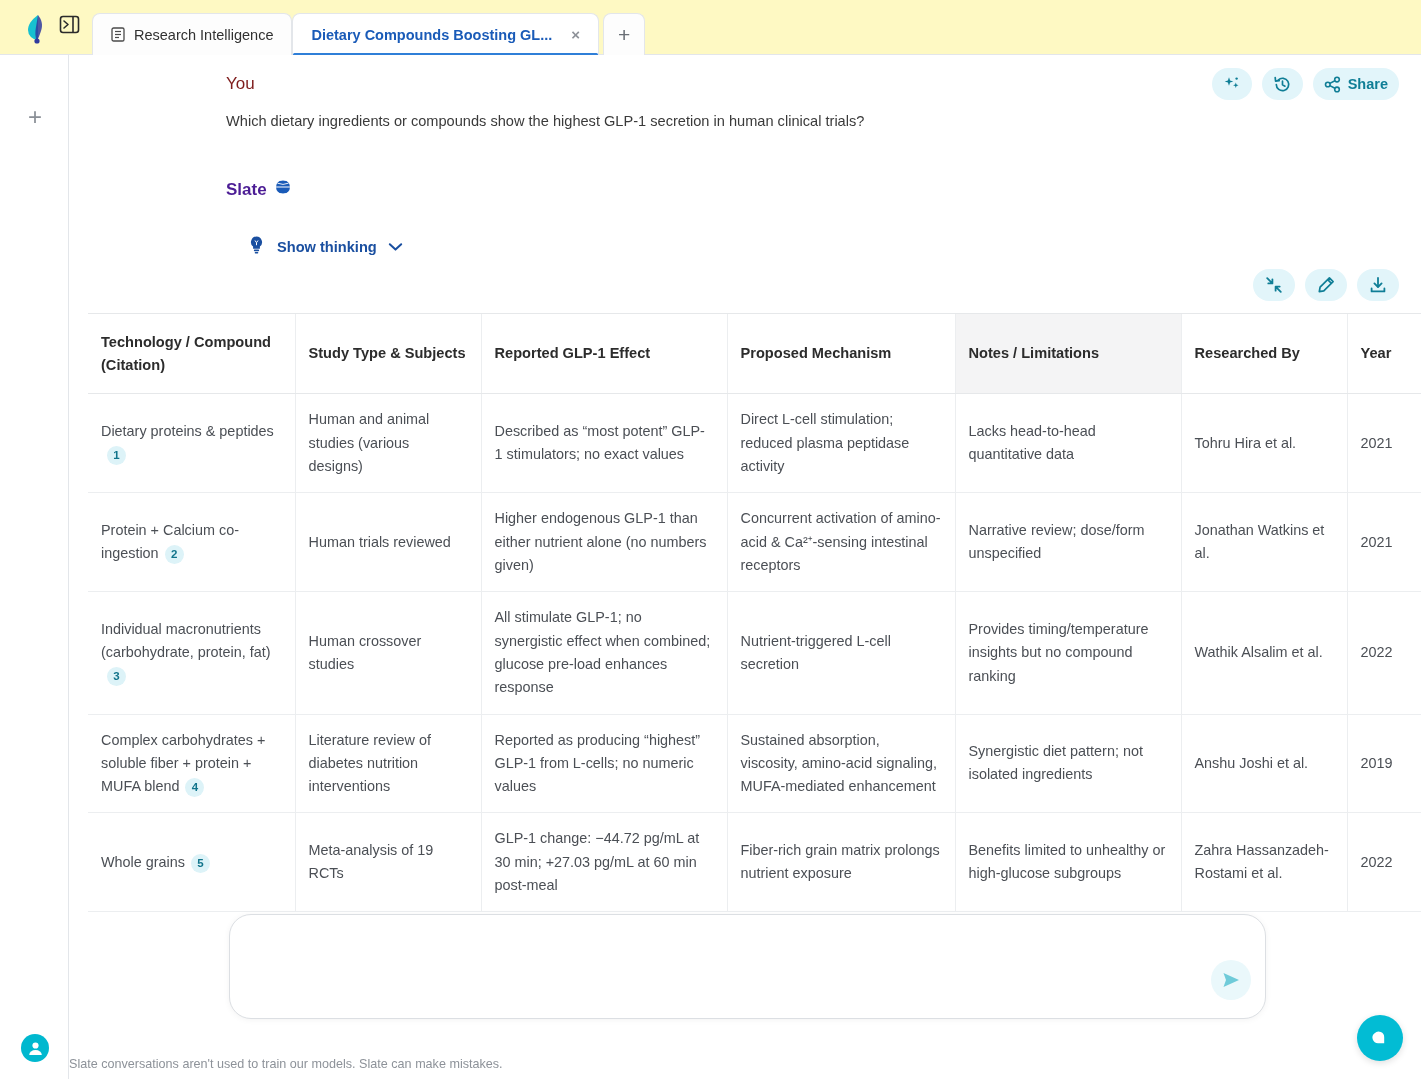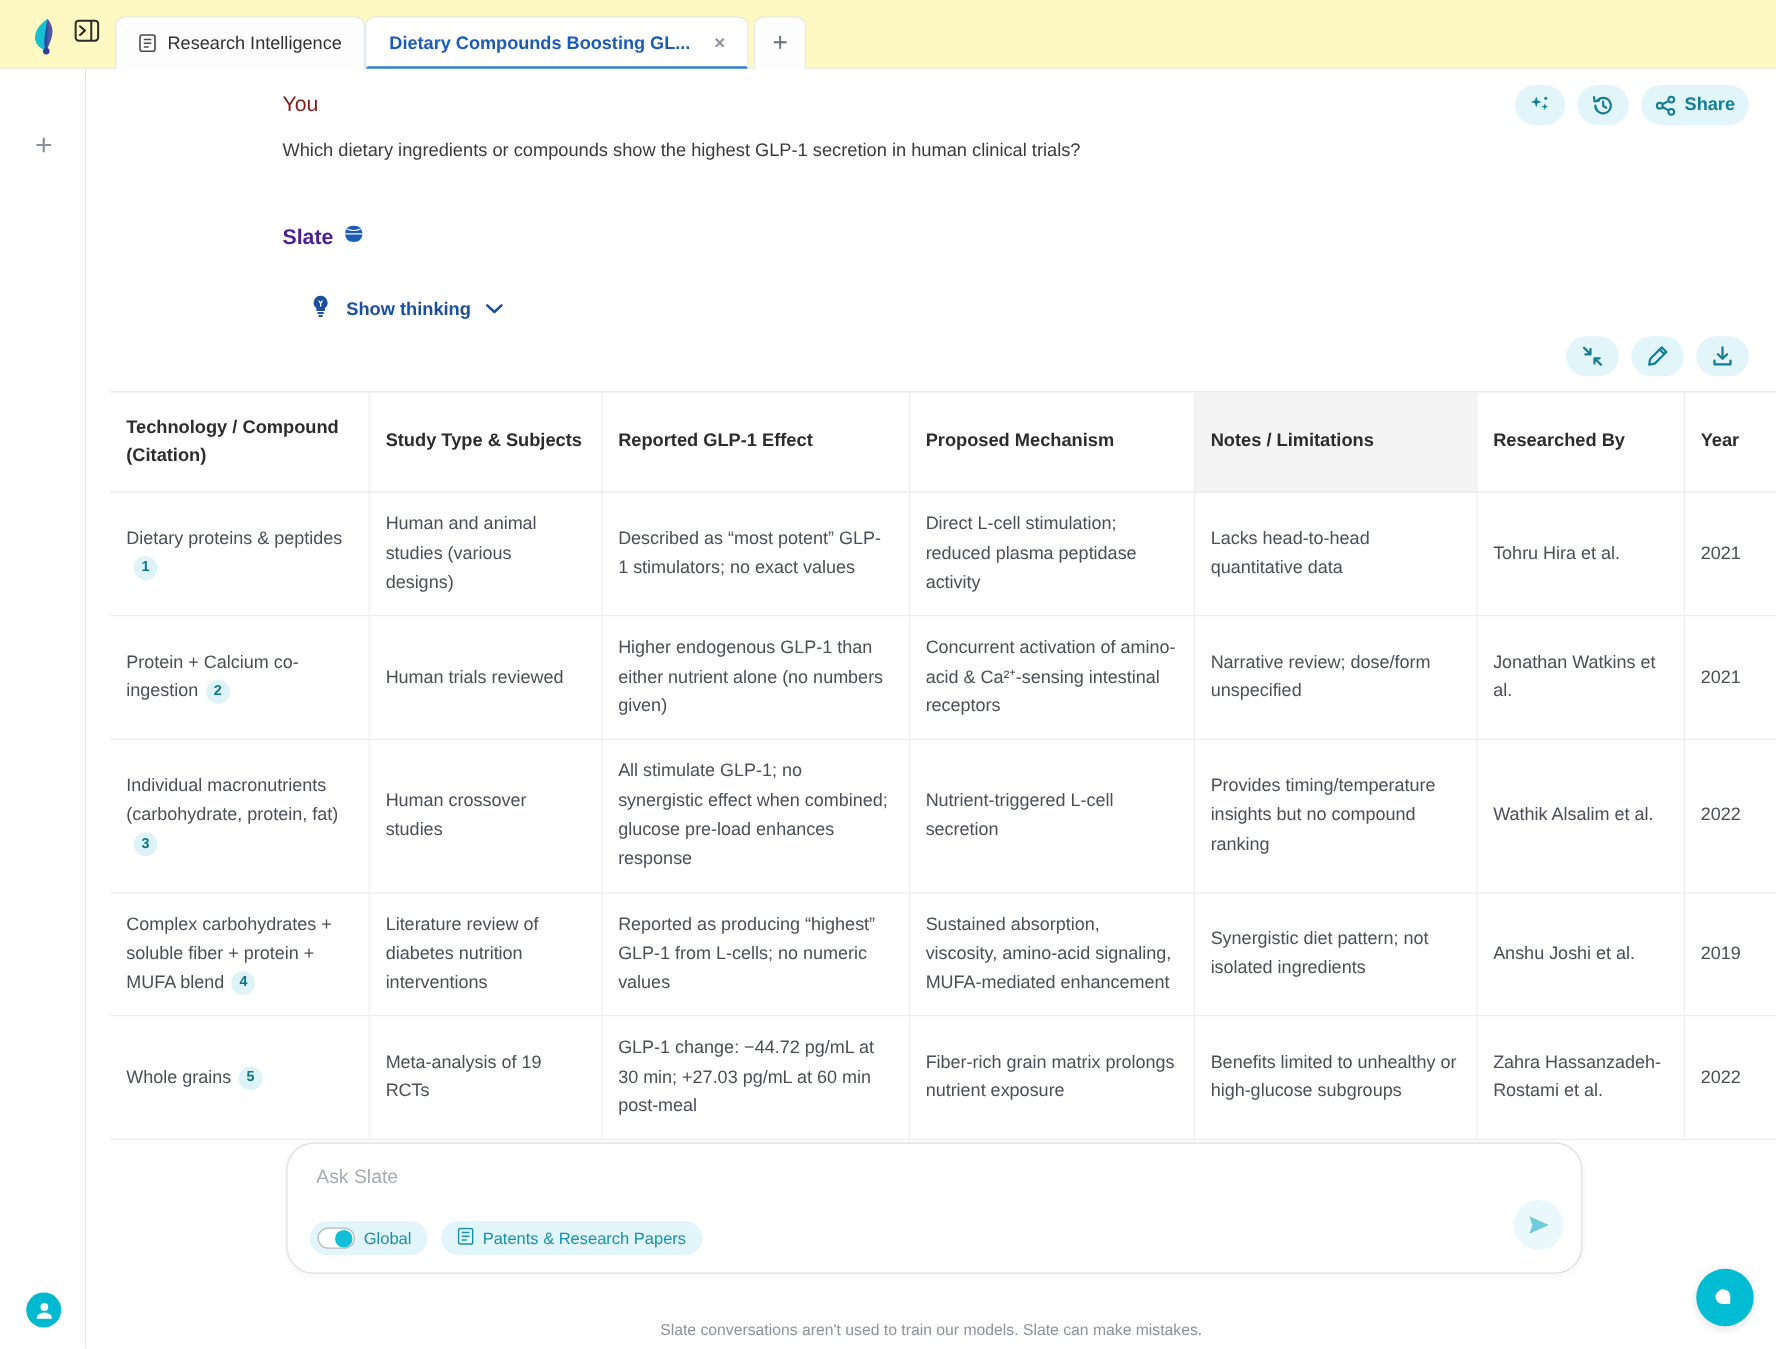--- a/index.html
+++ b/index.html
@@ -183,21 +183,21 @@
   .toggle .knob {
     position: absolute; right: 1px; top: 1px; width: 14px; height: 14px;
     border-radius: 50%; background: #13bfd6;
   }
   #send-btn {
     position: absolute; right: 14px; bottom: 18px; width: 40px; height: 40px;
     border-radius: 50%; background: #eaf8fb;
     display: flex; align-items: center; justify-content: center; cursor: pointer;
   }
   #disclaimer {
-    position: absolute; left: 0; right: 0; bottom: 8px; text-align: center;
+    position: absolute; left: 0; right: 0; bottom: 8px; text-align: left;
     font-size: 12.6px; color: #8d9299;
   }
   #chat-fab {
     position: absolute; right: 18px; bottom: 18px; width: 46px; height: 46px;
     border-radius: 50%; background: #02bcd4;
     display: flex; align-items: center; justify-content: center; cursor: pointer;
     box-shadow: 0 2px 7px rgba(0,0,0,0.13);
   }
 </style>
 </head>
@@ -402,40 +402,20 @@
           <td>Fiber-rich grain matrix prolongs nutrient exposure</td>
           <td class="hl">Benefits limited to unhealthy or high-glucose subgroups</td>
           <td>Zahra Hassanzadeh-Rostami et al.</td>
           <td>2022</td>
         </tr>
       </tbody>
     </table>
   </div>
 
   <div id="composer">
-    <input id="ask-input" type="text" placeholder="Ask Slate" style="">
-    <div class="chiprow">
-      <div class="chip">
-        <span class="toggle">
-            <span class="knob"></span>
-          </span>
-        <span>Global</span>
-      </div>
-      <div class="chip plain">
-        <span>
-          <svg width="13" height="14" viewBox="0 0 13 14">
-            <rect x="0.8" y="0.8" width="11.4" height="12.4" rx="1.5" fill="none" stroke="#1892ab" stroke-width="1.2"></rect>
-            <line x1="3.4" y1="4" x2="9.6" y2="4" stroke="#1892ab" stroke-width="1.1"></line>
-            <line x1="3.4" y1="7" x2="9.6" y2="7" stroke="#1892ab" stroke-width="1.1"></line>
-            <line x1="3.4" y1="10" x2="7.4" y2="10" stroke="#1892ab" stroke-width="1.1"></line>
-          </svg>
-        </span>
-        <span>Patents &amp; Research Papers</span>
-      </div>
-    </div>
     <div id="send-btn">
       <svg width="22" height="22" viewBox="0 0 22 22">
         <path d="M3.5 4 L19 11 L3.5 18 L6 11 Z" fill="#6fcbd9"></path>
       </svg>
     </div>
   </div>
 
   <div id="disclaimer">Slate conversations aren't used to train our models. Slate can make mistakes.</div>
 
   <div id="chat-fab">

